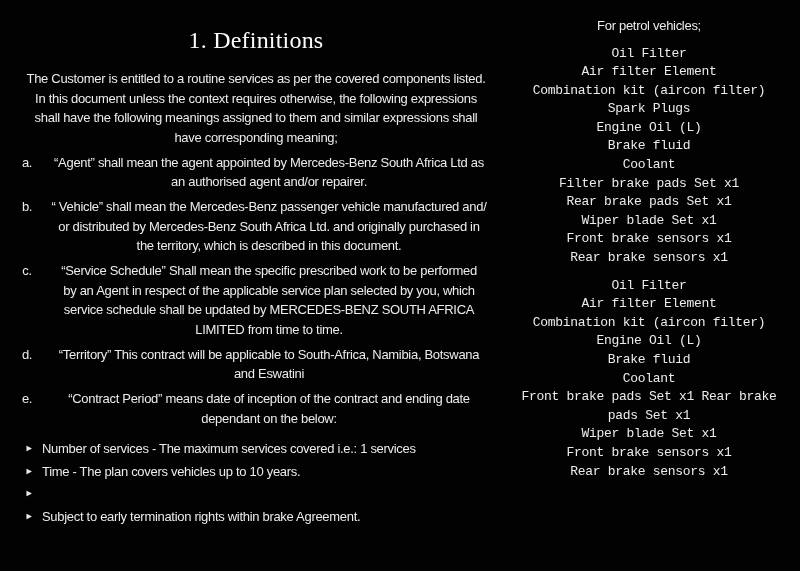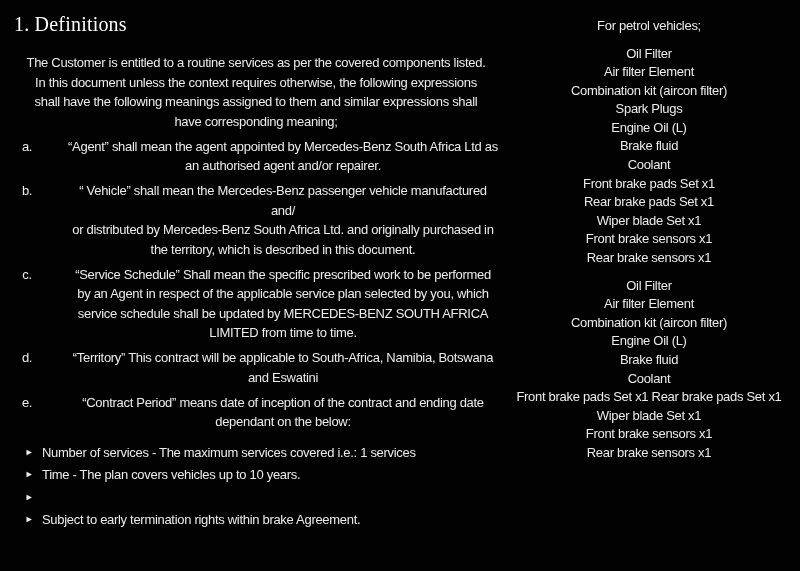--- a/index.html
+++ b/index.html
@@ -19,25 +19,26 @@
   .col {
     position: absolute;
     top: 0;
   }
   .col-left  { left: 14px;  width: 484px; }
   .col-right { left: 503px; width: 292px; }
 
   .section-heading {
     font-family: "Liberation Serif", serif;
     font-weight: 400;
-    font-size: 20px;
+    font-size: 24px;
     line-height: 30px;
     letter-spacing: 0.2px;
     color: #fdfdfd;
-    margin: 9px 0 0 0;
+    margin: 25px 0 0 0;
+    text-align: center;
   }
 
   .body-text {
     font-size: 13px;
     letter-spacing: -0.3px;
     line-height: 19.5px;
     color: #ececec;
     text-align: center;
   }
 
@@ -54,21 +55,20 @@
   .def-item {
     display: flex;
     margin-top: 5.5px;
   }
   .def-item .label {
     flex: 0 0 26px;
   }
   .def-item .text {
     flex: 1;
     white-space: pre-line;
-    margin-left: 28px;
   }
 
   .bullets {
     list-style: none;
     margin: 11px 0 0 0;
     padding: 0;
   }
   .bullet-item {
     display: flex;
     margin-top: 3px;
@@ -86,20 +86,21 @@
     margin: 16px 0 0 0;
     line-height: 19.5px;
   }
   .group-title.diesel {
     margin-top: 37px;
   }
   .incl-list {
     list-style: none;
     margin: 9px 0 0 0;
     padding: 0;
+    font-family: Liberation Mono, monospace;
   }
   .incl-list li {
     line-height: 18.6px;
   }
 </style>
 </head>
 <body>
 
 <div class="page">
 
@@ -169,21 +170,21 @@
 
     <ul class="incl-list body-text">
 
     <li>Oil Filter</li>
         <li>Air filter Element</li>
         <li>Combination kit (aircon filter)</li>
         <li>Spark Plugs</li>
         <li>Engine Oil (L)</li>
         <li>Brake fluid</li>
         <li>Coolant</li>
-        <li>Front brake pads Set x1</li>
+        <li>Filter brake pads Set x1</li>
         <li>Rear brake pads Set x1</li>
         <li>Wiper blade Set x1</li>
         <li>Front brake sensors x1</li>
         <li>Rear brake sensors x1</li>
       </ul>
 
 
     <ul class="incl-list body-text">
 
     <li>Oil Filter</li>

